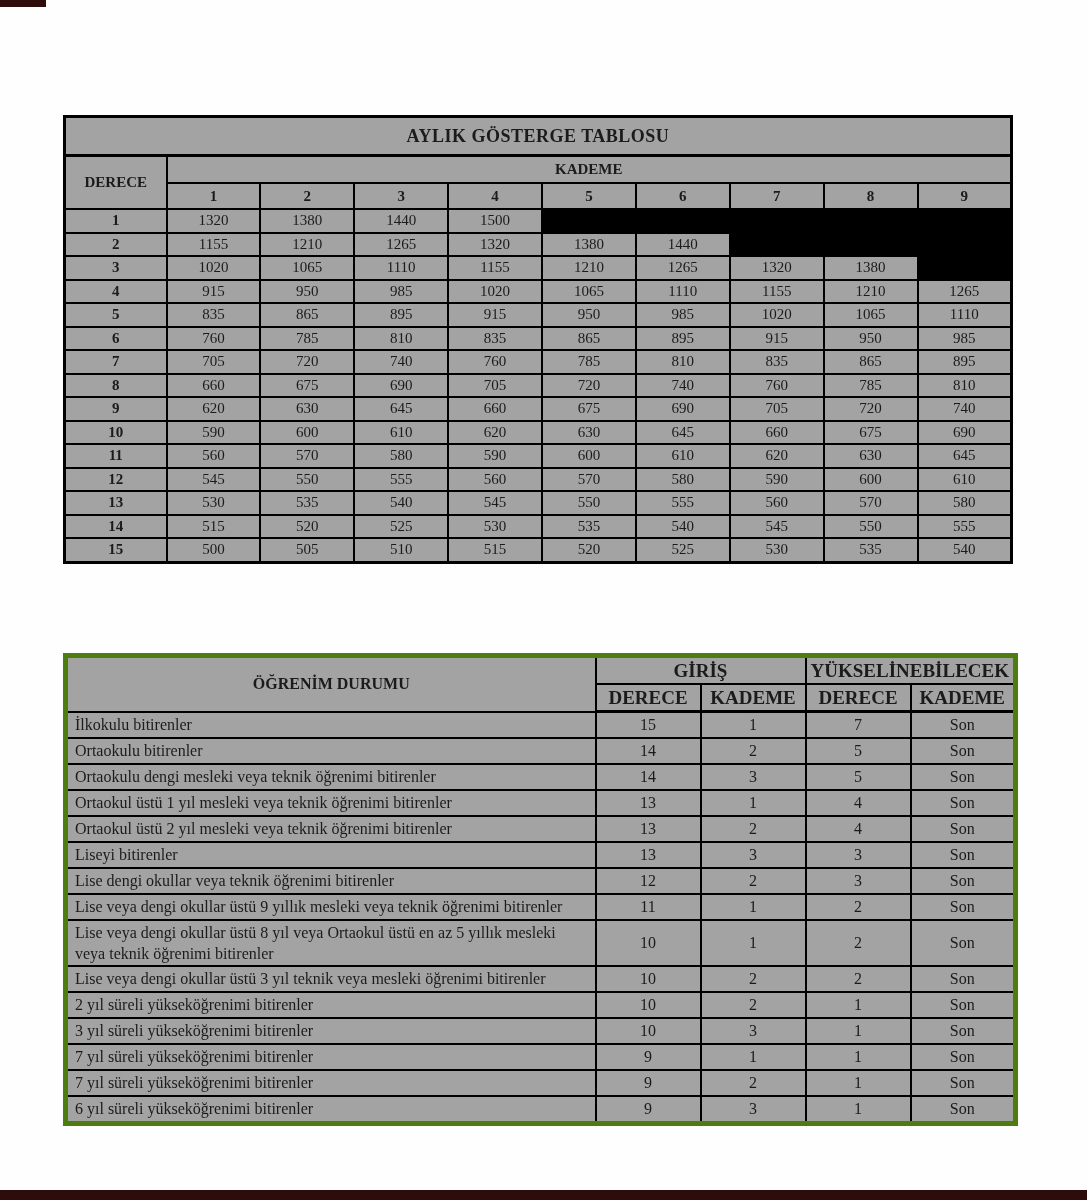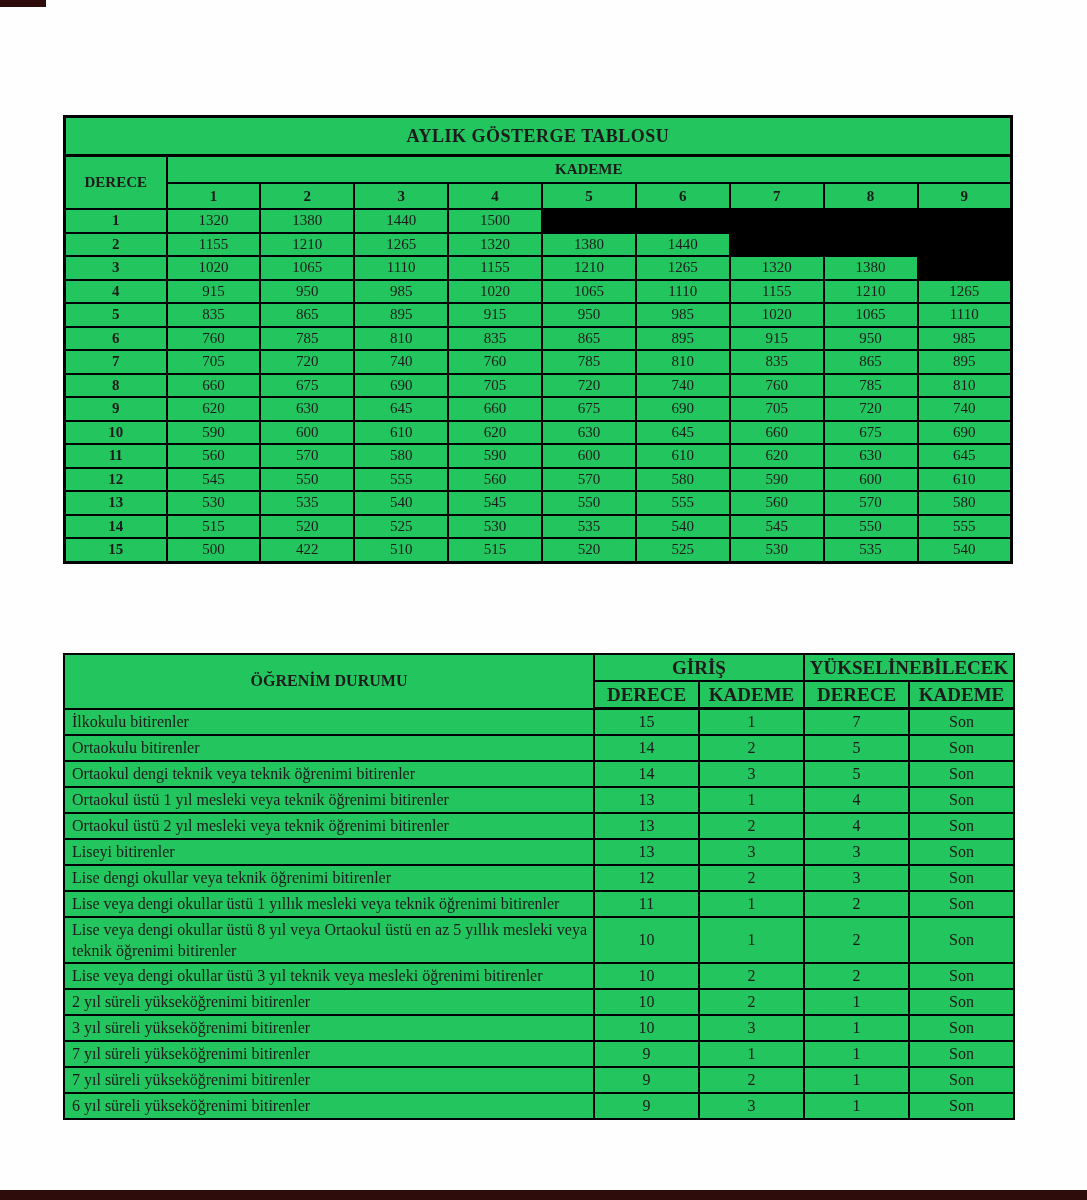--- a/index.html
+++ b/index.html
@@ -5,35 +5,35 @@
   html,body{margin:0;padding:0;}
   body{
     width:1087px;height:1200px;position:relative;
     background:#fefefe;color:#1b1b1b;
     font-family:"Liberation Serif", serif;
     overflow:hidden;
   }
   .edge-top{position:absolute;left:0;top:0;width:46px;height:7px;}
   .edge-bottom{position:absolute;left:0;bottom:0;width:1087px;height:10px;}
 
-  table{border-collapse:collapse;table-layout:fixed;position:absolute;background:#22c55e;}
+  table{border-collapse:collapse;table-layout:fixed;position:absolute;background:#a3a3a3;}
   td,th{border:2px solid #000;text-align:center;vertical-align:middle;padding:0;overflow:hidden;}
 
   
   .t1{left:63px;top:115px;width:950px;border:3px solid #000;}
   .t1 .title{font-size:18px;font-weight:bold;height:36px;letter-spacing:.5px;border-bottom:3px solid #000;}
   .t1 .derece-h{font-size:15px;font-weight:bold;}
   .t1 .kademe-h{font-size:15px;font-weight:bold;height:25px;text-align:center;}
   .t1 .colnum{font-size:15px;font-weight:bold;height:24px;}
   .t1 tbody td{font-size:15px;height:21.5px;line-height:21.5px;}
   .t1 .dnum{font-weight:bold;}
   .t1 .blk{background:#000;}
 
   
-  .t2{left:63px;top:653px;width:950px;border:1px solid #4d7c0f;}
+  .t2{left:63px;top:653px;width:950px;border:5px solid #4d7c0f;}
   .t2 thead th{font-size:19px;font-weight:bold;height:25px;}
   .t2 thead tr:nth-child(2) th{border-bottom:3px solid #000;}
   .t2 thead .od-h{font-size:16px;}
   .t2 tbody td{font-size:16px;line-height:21px;height:22px;}
   .t2 tbody td.lbl{text-align:left;padding:1px 6px 1px 7px;font-family:Liberation Serif, serif;}
 </style>
 </head>
 <body style="background: rgb(254, 254, 254);">
 
 <div class="edge-top" style="background: rgb(46, 12, 12);"></div>
@@ -237,21 +237,21 @@
         <td>530</td>
         <td>535</td>
         <td>540</td>
         <td>545</td>
         <td>550</td>
         <td>555</td>
       </tr>
       <tr>
         <td class="dnum">15</td>
         <td>500</td>
-        <td>422</td>
+        <td>505</td>
         <td>510</td>
         <td>515</td>
         <td>520</td>
         <td>525</td>
         <td>530</td>
         <td>535</td>
         <td>540</td>
       </tr>
     </tbody>
 </table>
@@ -286,21 +286,21 @@
         <td>Son</td>
       </tr>
       <tr>
         <td class="lbl">Ortaokulu bitirenler</td>
         <td>14</td>
         <td>2</td>
         <td>5</td>
         <td>Son</td>
       </tr>
       <tr>
-        <td class="lbl">Ortaokul dengi teknik veya teknik öğrenimi bitirenler</td>
+        <td class="lbl">Ortaokulu dengi mesleki veya teknik öğrenimi bitirenler</td>
         <td>14</td>
         <td>3</td>
         <td>5</td>
         <td>Son</td>
       </tr>
       <tr>
         <td class="lbl">Ortaokul üstü 1 yıl mesleki veya teknik öğrenimi bitirenler</td>
         <td>13</td>
         <td>1</td>
         <td>4</td>
@@ -321,21 +321,21 @@
         <td>Son</td>
       </tr>
       <tr>
         <td class="lbl">Lise dengi okullar veya teknik öğrenimi bitirenler</td>
         <td>12</td>
         <td>2</td>
         <td>3</td>
         <td>Son</td>
       </tr>
       <tr>
-        <td class="lbl">Lise veya dengi okullar üstü 1 yıllık mesleki veya teknik öğrenimi bitirenler</td>
+        <td class="lbl">Lise veya dengi okullar üstü 9 yıllık mesleki veya teknik öğrenimi bitirenler</td>
         <td>11</td>
         <td>1</td>
         <td>2</td>
         <td>Son</td>
       </tr>
       <tr>
         <td class="lbl">Lise veya dengi okullar üstü 8 yıl veya Ortaokul üstü en az 5 yıllık mesleki veya teknik öğrenimi bitirenler</td>
         <td>10</td>
         <td>1</td>
         <td>2</td>

